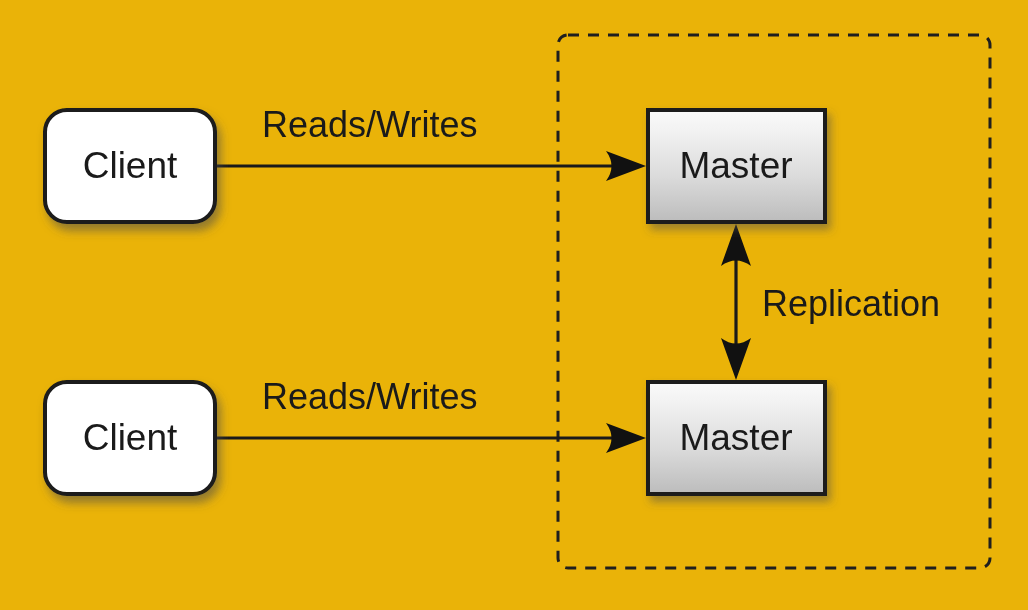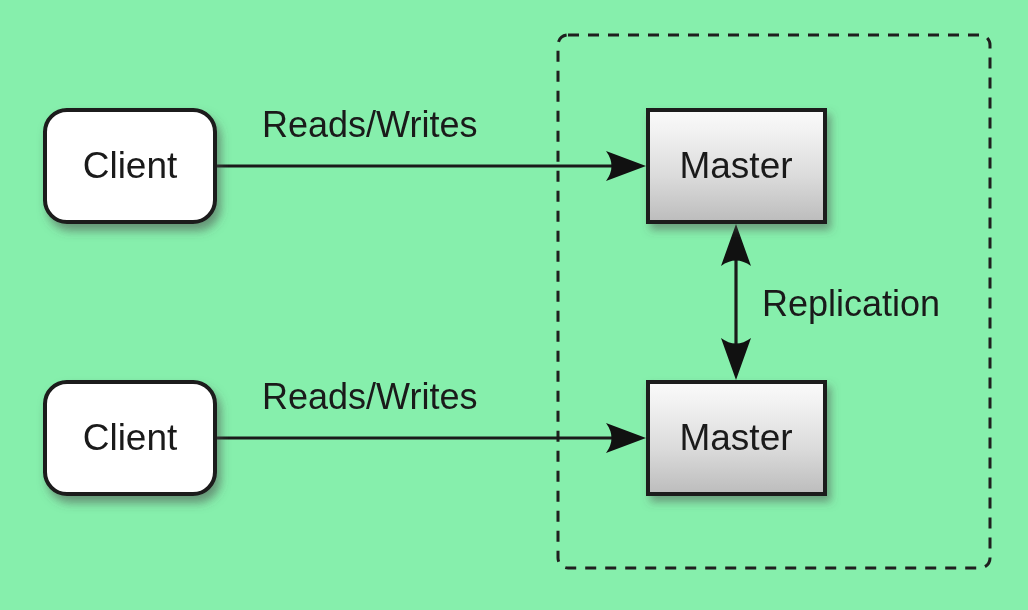--- a/index.html
+++ b/index.html
@@ -11,21 +11,21 @@
   body {
     width: 1028px;
     height: 610px;
     overflow: hidden;
     font-family: "Liberation Sans", "DejaVu Sans", sans-serif;
   }
   #diagram-root {
     position: relative;
     width: 1028px;
     height: 610px;
-    background: #86efac;
+    background: #eab308;
   }
   #diagram-svg {
     position: absolute;
     top: 0;
     left: 0;
     width: 1028px;
     height: 610px;
     display: block;
   }
   .node-label {

